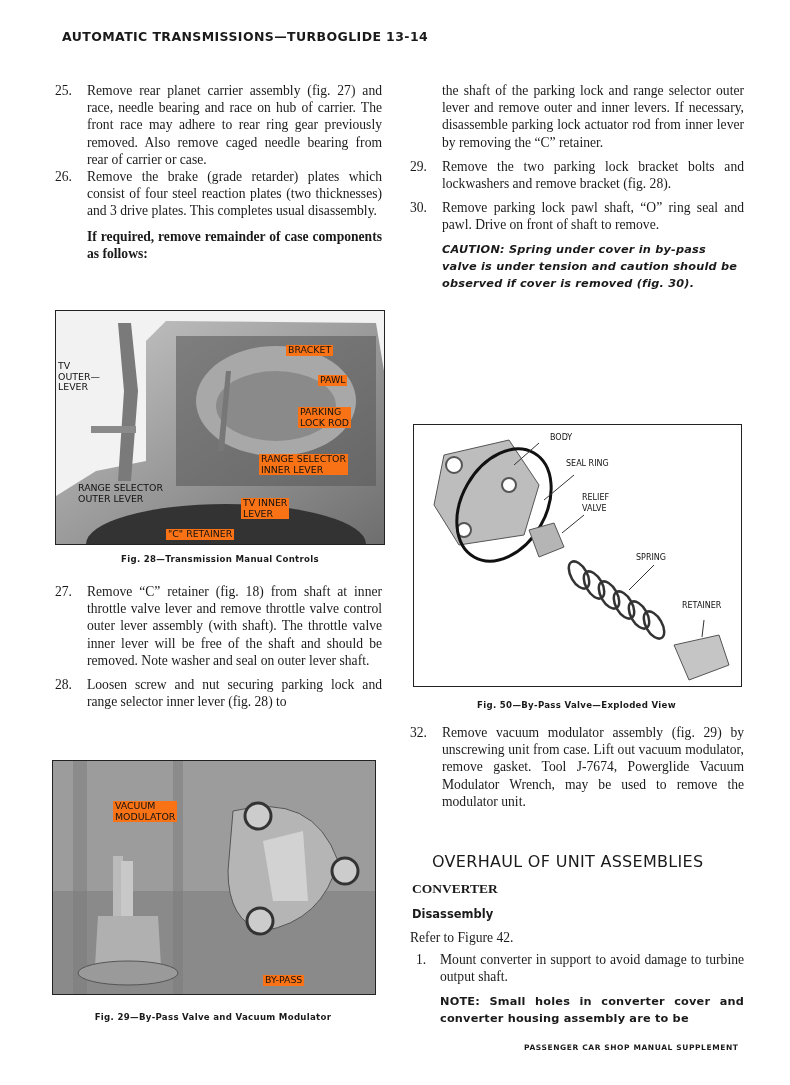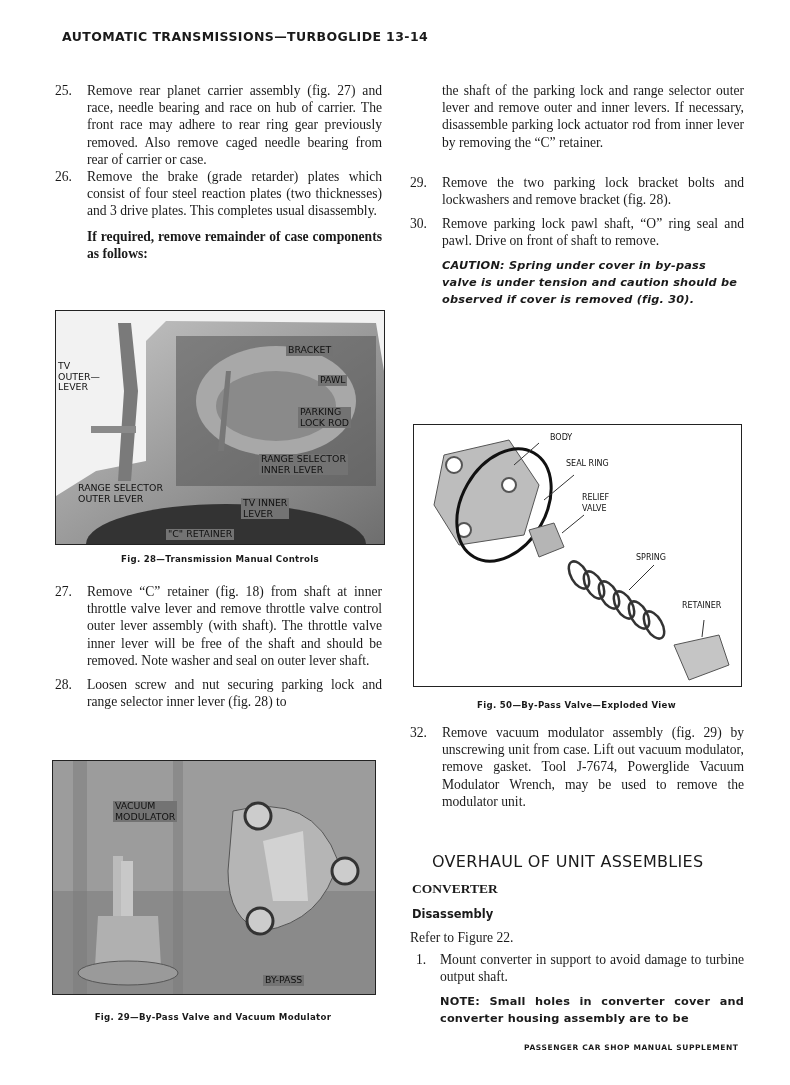--- a/index.html
+++ b/index.html
@@ -19,21 +19,21 @@
   .itxt { flex: 1; }
   .cont { padding-left: 32px; }
   .bold-note { font-weight: bold; padding-left: 32px; margin-top: 8px; }
   .caution { font-family: "DejaVu Sans", sans-serif; font-weight: bold; font-style: italic; font-size: 11.3px; line-height: 17px; padding-left: 32px; text-align: left; letter-spacing: 0.2px; }
   .note { font-family: "DejaVu Sans", sans-serif; font-weight: bold; font-size: 11.3px; line-height: 17px; padding-left: 30px; text-align: justify; letter-spacing: 0.2px; }
 
   .fig { position: absolute; border: 1.5px solid #222; overflow: hidden; }
   .caption { position: absolute; font-family: "DejaVu Sans", sans-serif; font-weight: bold; font-size: 8.6px; letter-spacing: 0.3px; text-align: center; }
 
   .lbl { position: absolute; font-family: "DejaVu Sans", sans-serif; font-size: 9.4px; line-height: 10.5px; white-space: pre; color: #111; }
-  .lbl-box { background: #737373; padding: 0 2px; }
+  .lbl-box { background: #f97316; padding: 0 2px; }
 
   #h-overhaul { position: absolute; left: 432px; top: 852px; font-family: "DejaVu Sans", sans-serif; font-weight: normal; font-size: 16px; letter-spacing: 0.3px; }
   #h-converter { position: absolute; left: 412px; top: 881px; font-family: Liberation Serif, serif; font-weight: bold; font-size: 13.5px; }
   #h-disassembly { position: absolute; left: 412px; top: 907px; font-family: "DejaVu Sans", sans-serif; font-weight: bold; font-size: 11.5px; }
 </style>
 </head>
 <body>
 
 <div id="header" class="sans">AUTOMATIC TRANSMISSIONS—TURBOGLIDE 13-14</div>
 
@@ -112,21 +112,21 @@
     <path d="M210 80 L250 70 L255 140 L220 140 Z" fill="#d2d2d2"></path>
   </svg>
   <div class="lbl lbl-box" style="left:60px; top:40px;">VACUUM
 MODULATOR</div>
   <div class="lbl lbl-box" style="left:210px; top:214px;">BY-PASS</div>
 </div>
 <div class="caption" style="left:52px; top:1012px; width:322px;">Fig. 29—By-Pass Valve and Vacuum Modulator</div>
 
 <div class="col serif" id="col-right" style="top:82px;">
   <div class="cont">the shaft of the parking lock and range selector outer lever and remove outer and inner levers. If necessary, disassemble parking lock actuator rod from inner lever by removing the “C” retainer.</div>
-  <div class="item" style="margin-top:23px;font-family:Liberation Serif, serif;">
+  <div class="item" style="margin-top:7px;font-family:Liberation Serif, serif;">
     <span class="num">29.</span>
     <span class="itxt">Remove the two parking lock bracket bolts and lockwashers and remove bracket (fig. 28).</span>
   </div>
   <div class="item" style="margin-top:7px;">
     <span class="num">30.</span>
     <span class="itxt">Remove parking lock pawl shaft, “O” ring seal and pawl. Drive on front of shaft to remove.</span>
   </div>
   <div class="caution" style="margin-top:7px;">CAUTION: Spring under cover in by-pass valve is under tension and caution should be observed if cover is removed (fig. 30).</div>
 </div>
 
@@ -167,21 +167,21 @@
     <span class="num">32.</span>
     <span class="itxt">Remove vacuum modulator assembly (fig. 29) by unscrewing unit from case. Lift out vacuum modulator, remove gasket. Tool J-7674, Powerglide Vacuum Modulator Wrench, may be used to remove the modulator unit.</span>
   </div>
 </div>
 
 <div id="h-overhaul">OVERHAUL OF UNIT ASSEMBLIES</div>
 <div id="h-converter">CONVERTER</div>
 <div id="h-disassembly">Disassembly</div>
 
 <div class="col serif" id="col-right" style="top:929px;">
-  <div>Refer to Figure 22.</div>
+  <div>Refer to Figure 42.</div>
   <div class="item" style="margin-top:5px;">
     <span class="num" style="width:30px; padding-left:6px; box-sizing:border-box;">1.</span>
     <span class="itxt">Mount converter in support to avoid damage to turbine output shaft.</span>
   </div>
   <div class="note" style="margin-top:7px;">NOTE: Small holes in converter cover and converter housing assembly are to be</div>
 </div>
 
 <div id="footer" class="sans">PASSENGER CAR SHOP MANUAL SUPPLEMENT</div>
 
 </body></html>

